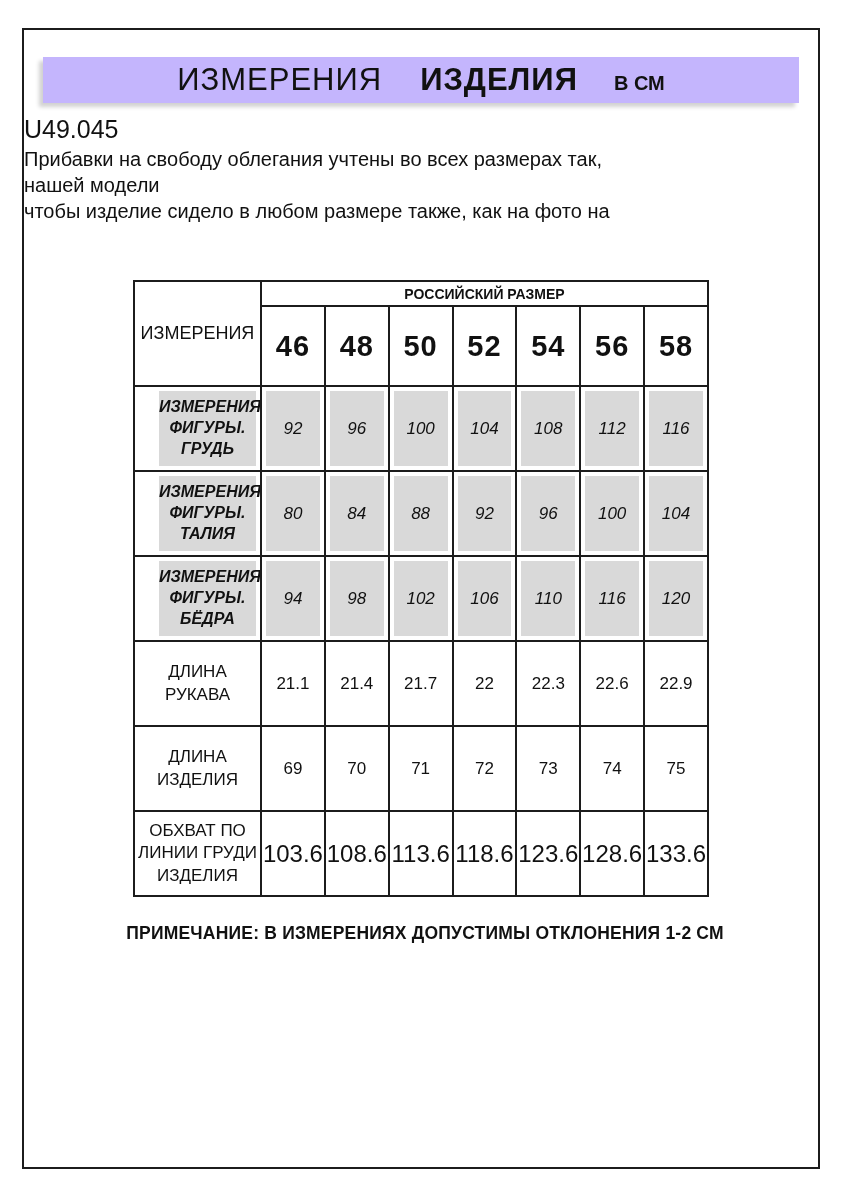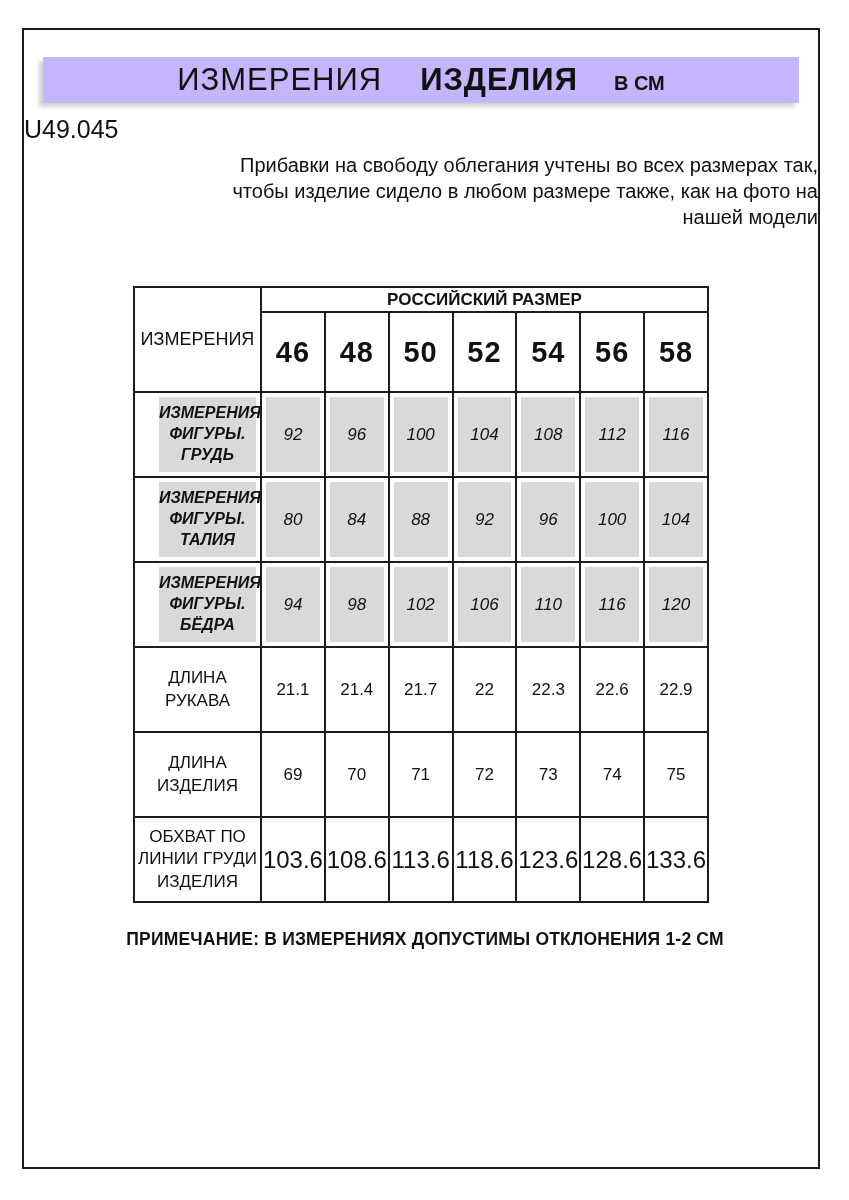--- a/index.html
+++ b/index.html
@@ -29,40 +29,40 @@
   .banner .t1 { font-size: 31px; letter-spacing: 1px; }
   .banner .t2 { font-size: 31px; font-weight: bold; letter-spacing: 1px; margin-left: 38px; }
   .banner .t3 { font-size: 20px; font-weight: bold; margin-left: 36px; }
   .code {
     margin-top: 11px;
     text-align: left;
     font-size: 25px;
     line-height: 30px;
   }
   .intro {
-    margin-top: 8px;
-    text-align: right;
+    margin-top: 2px;
+    text-align: left;
     font-size: 20px;
     line-height: 26px;
   }
   table.size-table {
     margin: 56px auto 0 auto;
     border-collapse: collapse;
     table-layout: fixed;
     width: 576px;
   }
   table.size-table td {
     border: 2px solid #1c1c1c;
     text-align: center;
     vertical-align: middle;
     padding: 0;
     overflow: hidden;
   }
   tr.group-row { height: 25px; }
-  td.group-cell { font-weight: bold; font-size: 17px; }
+  td.group-cell { font-weight: bold; font-size: 14px; }
   td.corner-cell { font-size: 18px; }
   tr.sizes-row { height: 80px; }
   td.size-cell { font-weight: bold; font-size: 29px; letter-spacing: 1px; }
   tr.data-row { height: 85px; }
   tr.gray td {
     background: #d9d9d9;
     background-clip: content-box;
     padding: 4px;
   }
   td.label-cell { font-size: 17px; line-height: 1.3; padding: 0 2px; }
@@ -85,22 +85,22 @@
 <div class="frame">
 
   <div class="banner">
     <span class="t1">ИЗМЕРЕНИЯ</span><span class="t2">ИЗДЕЛИЯ</span><span class="t3">В СМ</span>
   </div>
 
   <div class="code">U49.045</div>
 
   <div class="intro">
     <div>Прибавки на свободу облегания учтены во всех размерах так,</div>
+    <div>нашей модели</div>
     <div>чтобы изделие сидело в любом размере также, как на фото на</div>
-    <div>нашей модели</div>
   </div>
 
   <table class="size-table">
     <colgroup>
       <col style="width:127px">
       <col>
         <col>
         <col>
         <col>
         <col>

